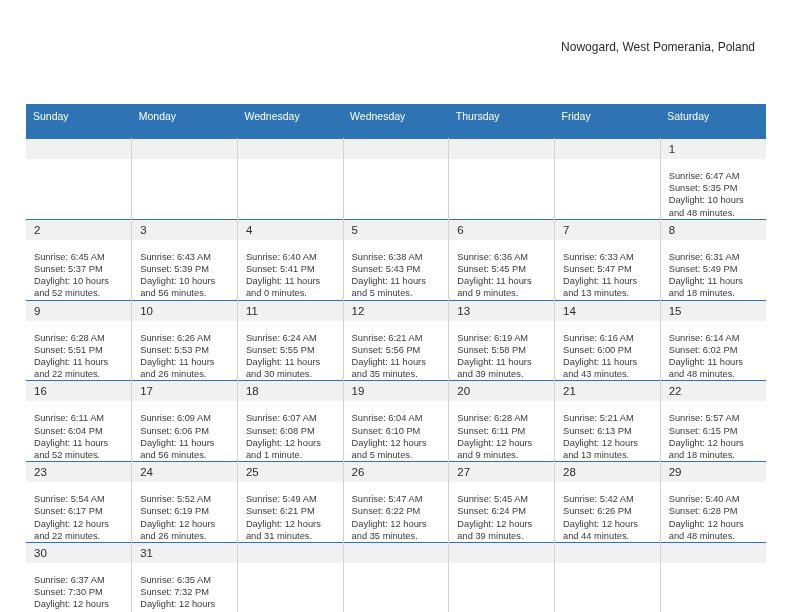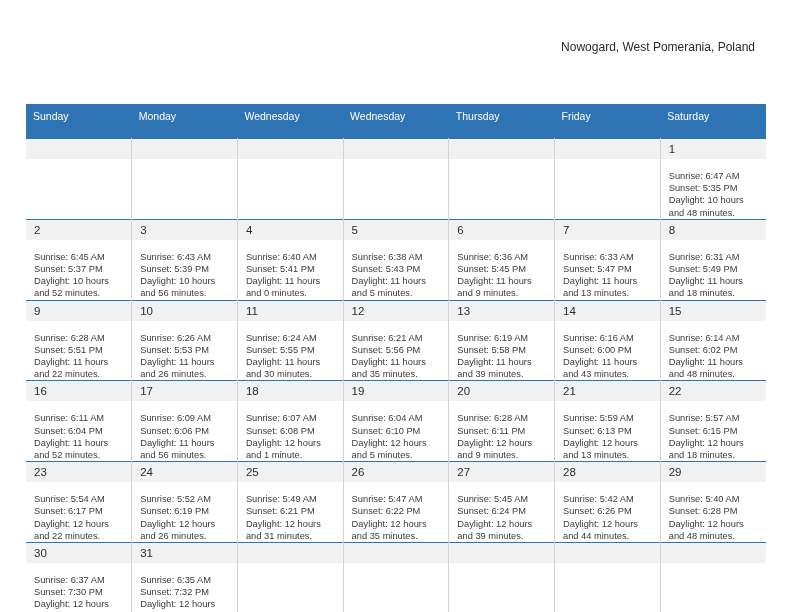--- a/index.html
+++ b/index.html
@@ -406,21 +406,21 @@
             <div class="cell-body">
               <div class="cell-line">Sunrise: 6:28 AM</div>
               <div class="cell-line">Sunset: 6:11 PM</div>
               <div class="cell-line">Daylight: 12 hours</div>
               <div class="cell-line">and 9 minutes.</div>
             </div>
           </td>
           <td>
             <div class="daynum">21</div>
             <div class="cell-body">
-              <div class="cell-line">Sunrise: 5:59 AM</div>
+              <div class="cell-line">Sunrise: 5:21 AM</div>
               <div class="cell-line">Sunset: 6:13 PM</div>
               <div class="cell-line">Daylight: 12 hours</div>
               <div class="cell-line">and 13 minutes.</div>
             </div>
           </td>
           <td class="last-col">
             <div class="daynum">22</div>
             <div class="cell-body">
               <div class="cell-line">Sunrise: 5:57 AM</div>
               <div class="cell-line">Sunset: 6:15 PM</div>

